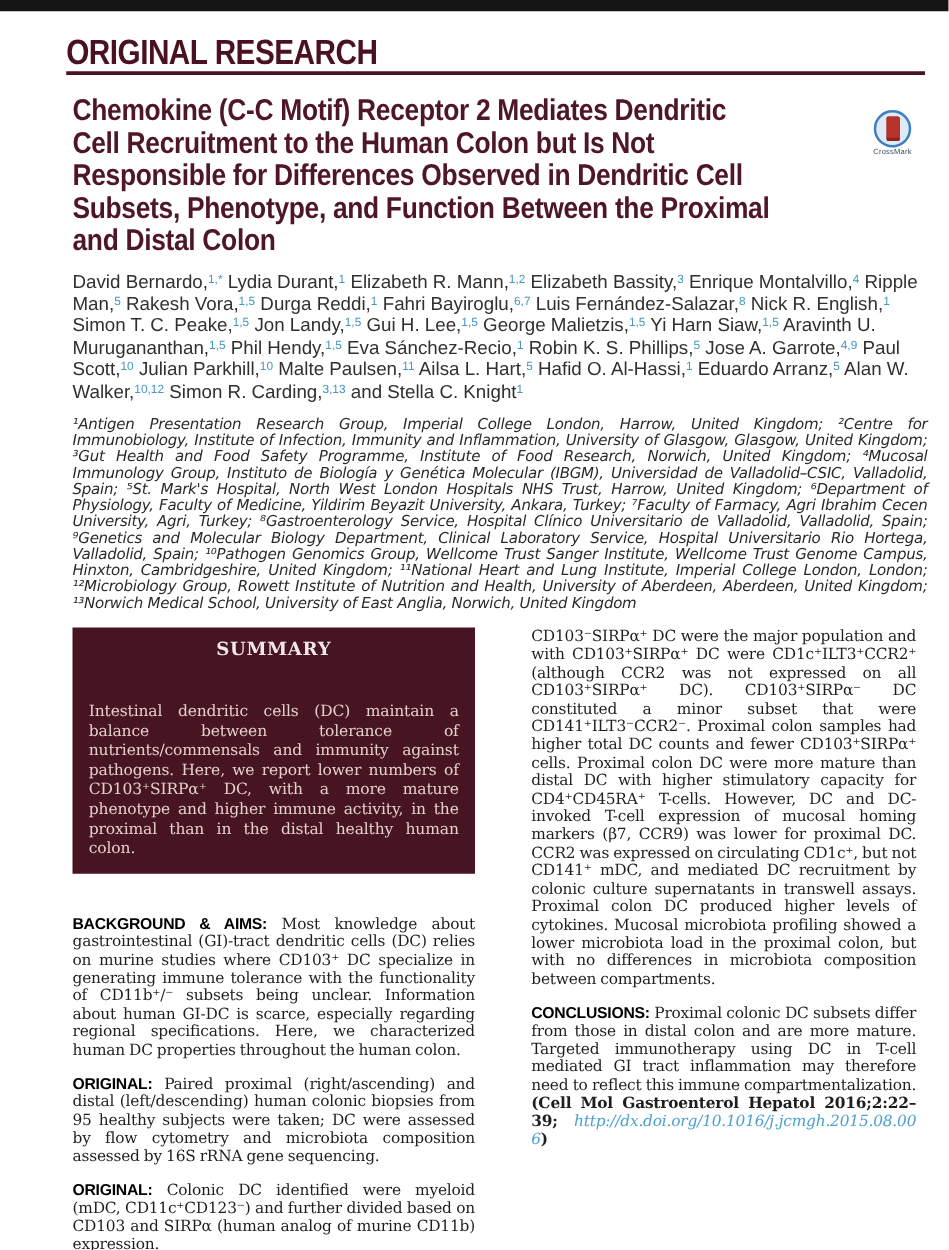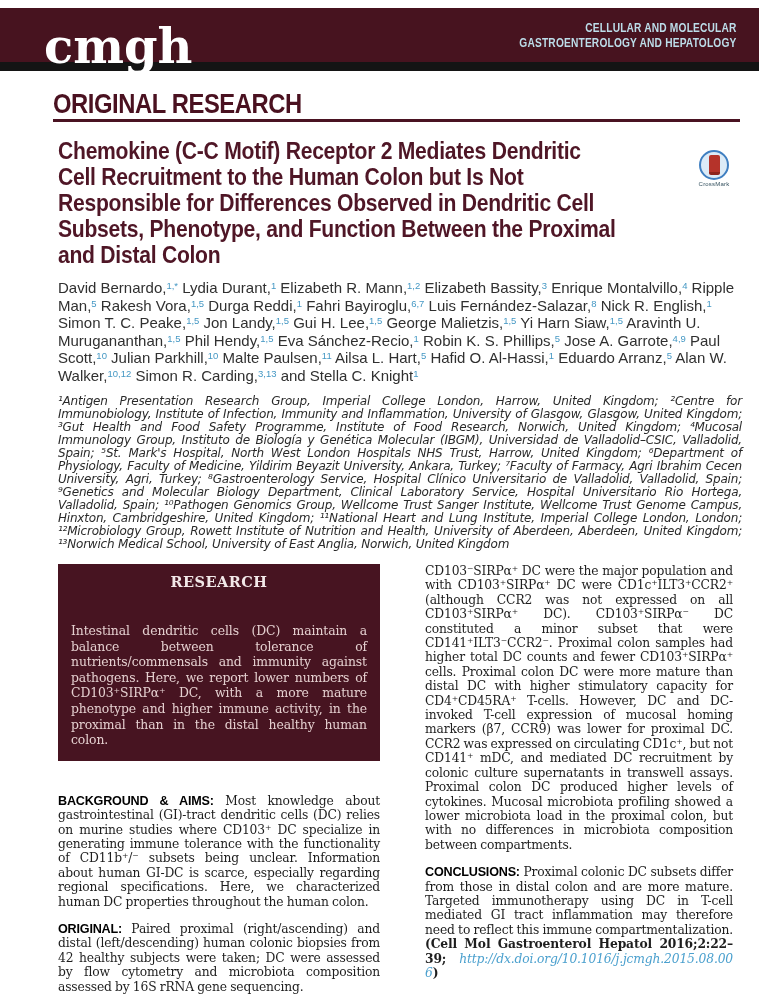--- a/index.html
+++ b/index.html
@@ -50,27 +50,20 @@
   .plabel{font-weight:bold;color:#000000;font-family:"Liberation Sans",sans-serif;font-size:12.6px;
           letter-spacing:-.2px;}
   .cite{font-weight:bold;}
   .doi{font-style:italic;color:#4ba0ce;text-decoration:none;word-break:break-all;}
 </style>
 </head>
 <body>
 
 <div class="page">
 
-  <div class="band">
-    <div class="logo">cmgh</div>
-    <div class="jname">
-      <div>CELLULAR AND MOLECULAR</div>
-      <div>GASTROENTEROLOGY AND HEPATOLOGY</div>
-    </div>
-  </div>
   <div class="stripe"></div>
 
   <div class="orheading-wrap">
     <div class="orheading">ORIGINAL RESEARCH</div>
   </div>
   <div class="orule"></div>
 
   <div class="article">
 
     <div class="crossmark">
@@ -83,27 +76,27 @@
     <div class="title">Chemokine (C-C Motif) Receptor 2 Mediates Dendritic Cell Recruitment to the Human Colon but Is Not Responsible for Differences Observed in Dendritic Cell Subsets, Phenotype, and Function Between the Proximal and Distal Colon</div>
 
     <div class="authors"><span>David Bernardo,<sup class="asup">1,*</sup></span> <span>Lydia Durant,<sup class="asup">1</sup></span> <span>Elizabeth R. Mann,<sup class="asup">1,2</sup></span> <span>Elizabeth Bassity,<sup class="asup">3</sup></span> <span>Enrique Montalvillo,<sup class="asup">4</sup></span> <span>Ripple Man,<sup class="asup">5</sup></span> <span>Rakesh Vora,<sup class="asup">1,5</sup></span> <span>Durga Reddi,<sup class="asup">1</sup></span> <span>Fahri Bayiroglu,<sup class="asup">6,7</sup></span> <span>Luis Fernández-Salazar,<sup class="asup">8</sup></span> <span>Nick R. English,<sup class="asup">1</sup></span> <span>Simon T. C. Peake,<sup class="asup">1,5</sup></span> <span>Jon Landy,<sup class="asup">1,5</sup></span> <span>Gui H. Lee,<sup class="asup">1,5</sup></span> <span>George Malietzis,<sup class="asup">1,5</sup></span> <span>Yi Harn Siaw,<sup class="asup">1,5</sup></span> <span>Aravinth U. Murugananthan,<sup class="asup">1,5</sup></span> <span>Phil Hendy,<sup class="asup">1,5</sup></span> <span>Eva Sánchez-Recio,<sup class="asup">1</sup></span> <span>Robin K. S. Phillips,<sup class="asup">5</sup></span> <span>Jose A. Garrote,<sup class="asup">4,9</sup></span> <span>Paul Scott,<sup class="asup">10</sup></span> <span>Julian Parkhill,<sup class="asup">10</sup></span> <span>Malte Paulsen,<sup class="asup">11</sup></span> <span>Ailsa L. Hart,<sup class="asup">5</sup></span> <span>Hafid O. Al-Hassi,<sup class="asup">1</sup></span> <span>Eduardo Arranz,<sup class="asup">5</sup></span> <span>Alan W. Walker,<sup class="asup">10,12</sup></span> <span>Simon R. Carding,<sup class="asup">3,13</sup></span> <span>and Stella C. Knight<sup class="asup">1</sup></span> </div>
 
     <div class="affil">¹Antigen Presentation Research Group, Imperial College London, Harrow, United Kingdom; ²Centre for Immunobiology, Institute of Infection, Immunity and Inflammation, University of Glasgow, Glasgow, United Kingdom; ³Gut Health and Food Safety Programme, Institute of Food Research, Norwich, United Kingdom; ⁴Mucosal Immunology Group, Instituto de Biología y Genética Molecular (IBGM), Universidad de Valladolid–CSIC, Valladolid, Spain; ⁵St. Mark's Hospital, North West London Hospitals NHS Trust, Harrow, United Kingdom; ⁶Department of Physiology, Faculty of Medicine, Yildirim Beyazit University, Ankara, Turkey; ⁷Faculty of Farmacy, Agri Ibrahim Cecen University, Agri, Turkey; ⁸Gastroenterology Service, Hospital Clínico Universitario de Valladolid, Valladolid, Spain; ⁹Genetics and Molecular Biology Department, Clinical Laboratory Service, Hospital Universitario Rio Hortega, Valladolid, Spain; ¹⁰Pathogen Genomics Group, Wellcome Trust Sanger Institute, Wellcome Trust Genome Campus, Hinxton, Cambridgeshire, United Kingdom; ¹¹National Heart and Lung Institute, Imperial College London, London; ¹²Microbiology Group, Rowett Institute of Nutrition and Health, University of Aberdeen, Aberdeen, United Kingdom; ¹³Norwich Medical School, University of East Anglia, Norwich, United Kingdom</div>
 
     <div class="cols">
 
       <div class="colL">
         <div class="summary">
-          <div class="sum-head">RESEARCH</div>
+          <div class="sum-head">SUMMARY</div>
           <div class="sum-text">Intestinal dendritic cells (DC) maintain a balance between tolerance of nutrients/commensals and immunity against pathogens. Here, we report lower numbers of CD103⁺SIRPα⁺ DC, with a more mature phenotype and higher immune activity, in the proximal than in the distal healthy human colon.</div>
         </div>
 
         <p class="para"><span class="plabel">BACKGROUND &amp; AIMS:</span> <span>Most knowledge about gastrointestinal (GI)-tract dendritic cells (DC) relies on murine studies where CD103⁺ DC specialize in generating immune tolerance with the functionality of CD11b⁺/⁻ subsets being unclear. Information about human GI-DC is scarce, especially regarding regional specifications. Here, we characterized human DC properties throughout the human colon.</span></p>
 
-        <p class="para"><span class="plabel">ORIGINAL:</span> <span>Paired proximal (right/ascending) and distal (left/descending) human colonic biopsies from 42 healthy subjects were taken; DC were assessed by flow cytometry and microbiota composition assessed by 16S rRNA gene sequencing.</span></p>
+        <p class="para"><span class="plabel">ORIGINAL:</span> <span>Paired proximal (right/ascending) and distal (left/descending) human colonic biopsies from 95 healthy subjects were taken; DC were assessed by flow cytometry and microbiota composition assessed by 16S rRNA gene sequencing.</span></p>
 
         <p class="para"><span class="plabel">ORIGINAL:</span> <span>Colonic DC identified were myeloid (mDC, CD11c⁺CD123⁻) and further divided based on CD103 and SIRPα (human analog of murine CD11b) expression.</span></p>
       </div>
 
       <div class="colR">
         <p class="para">CD103⁻SIRPα⁺ DC were the major population and with CD103⁺SIRPα⁺ DC were CD1c⁺ILT3⁺CCR2⁺ (although CCR2 was not expressed on all CD103⁺SIRPα⁺ DC). CD103⁺SIRPα⁻ DC constituted a minor subset that were CD141⁺ILT3⁻CCR2⁻. Proximal colon samples had higher total DC counts and fewer CD103⁺SIRPα⁺ cells. Proximal colon DC were more mature than distal DC with higher stimulatory capacity for CD4⁺CD45RA⁺ T-cells. However, DC and DC-invoked T-cell expression of mucosal homing markers (β7, CCR9) was lower for proximal DC. CCR2 was expressed on circulating CD1c⁺, but not CD141⁺ mDC, and mediated DC recruitment by colonic culture supernatants in transwell assays. Proximal colon DC produced higher levels of cytokines. Mucosal microbiota profiling showed a lower microbiota load in the proximal colon, but with no differences in microbiota composition between compartments.</p>
 
         <p class="para"><span class="plabel">CONCLUSIONS:</span> <span>Proximal colonic DC subsets differ from those in distal colon and are more mature. Targeted immunotherapy using DC in T-cell mediated GI tract inflammation may therefore need to reflect this immune compartmentalization.</span><span class="cite"> (Cell Mol Gastroenterol Hepatol 2016;2:22–39; </span><a class="doi" href="#">http://dx.doi.org/10.1016/j.jcmgh.2015.08.006</a><span class="cite">)</span></p>
 
       </div>

